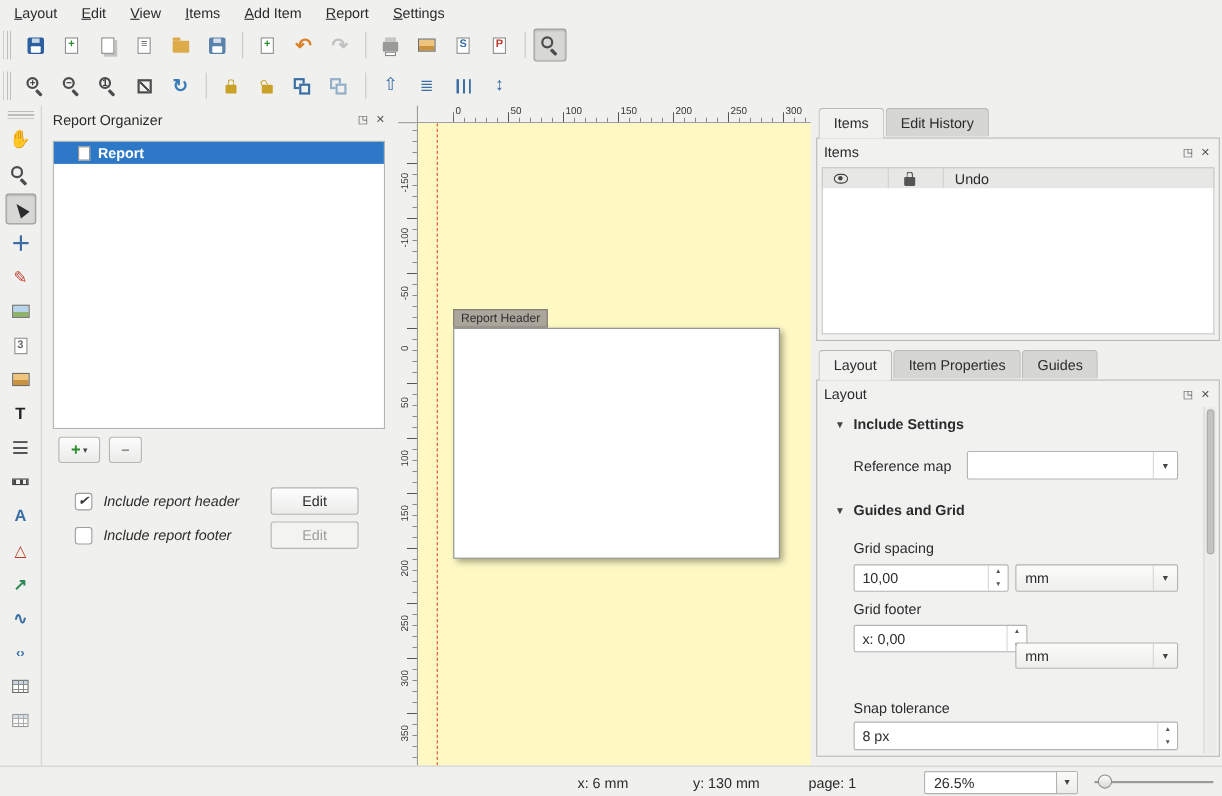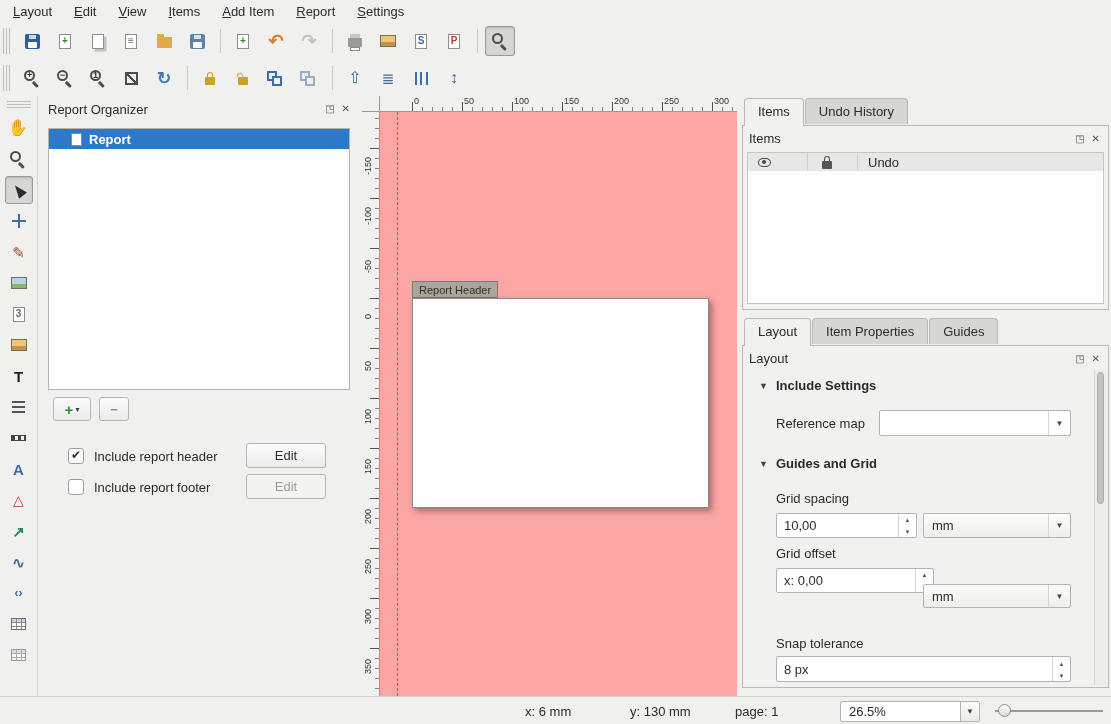--- a/index.html
+++ b/index.html
@@ -66,37 +66,37 @@
   .wbtn{cursor:default;}
   .tree{position:absolute;top:32px;left:8px;right:10px;height:262px;background:#fff;border:1px solid #b3b3b1;box-sizing:border-box;}
   .tree-row{height:20px;display:flex;align-items:center;gap:7px;padding-left:22px;background:#2e79c7;color:#fff;font-weight:bold;}
   .tree-ico{width:11px;height:13px;}
   .org-btns{position:absolute;top:301px;left:13px;display:flex;gap:8px;}
   .sbtn{height:22px;border:1px solid #b5b5b3;border-radius:3px;background:linear-gradient(#fcfcfc,#ebebea);display:flex;align-items:center;justify-content:center;}
   .sbtn.add{width:36px;gap:2px;}
   .sbtn.add .plus{color:#2a8f2a;font-weight:bold;font-size:15px;}
   .sbtn.add .caret{font-size:8px;color:#444;}
   .sbtn.rem{width:28px;color:#8a8a88;font-weight:bold;}
-  .cb-row{position:absolute;left:28px;display:flex;align-items:flex-end;gap:10px;}
+  .cb-row{position:absolute;left:28px;display:flex;align-items:flex-start;gap:10px;font-style:italic;}
   .cb{width:16px;height:16px;background:#fff;border:1px solid #9d9d9b;border-radius:3px;position:relative;flex:none;box-sizing:border-box;}
   .cb.checked::after{content:"✔";position:absolute;left:2px;top:-1px;font-size:12px;color:#333;}
   .btn{position:absolute;width:80px;height:25px;border:1px solid #b5b5b3;border-radius:3px;background:linear-gradient(#fdfdfd,#ececeb);font-family:inherit;font-size:13px;color:#2b2b2b;}
   .btn.disabled{color:#9d9d9b;background:#f3f3f2;}
   
   .canvas{position:absolute;left:362px;top:96px;width:375px;height:600px;background:#f0f0ef;}
   .ruler-corner{position:absolute;left:0;top:0;width:18px;height:16px;border-right:1px solid #9a9a98;border-bottom:1px solid #9a9a98;box-sizing:border-box;}
   .hruler{position:absolute;left:18px;top:0;right:0;height:16px;border-bottom:1px solid #9a9a98;box-sizing:border-box;
     background-image:repeating-linear-gradient(90deg,#555 0 1px,transparent 1px 50px),repeating-linear-gradient(90deg,#888 0 1px,transparent 1px 10px);
     background-size:100% 9px,100% 4px;background-repeat:no-repeat;background-position:32px 100%,32px 100%;}
   .hlab{position:absolute;top:0;font-size:9px;color:#333;}
   .vruler{position:absolute;left:0;top:16px;width:18px;bottom:0;border-right:1px solid #9a9a98;box-sizing:border-box;
     background-image:repeating-linear-gradient(180deg,#555 0 1px,transparent 1px 50px),repeating-linear-gradient(180deg,#888 0 1px,transparent 1px 10px);
     background-size:9px 100%,4px 100%;background-repeat:no-repeat;background-position:right 36px,right 6px;}
   .vlab{position:absolute;left:1px;width:13px;height:30px;font-size:9px;color:#333;writing-mode:vertical-rl;transform:rotate(180deg);text-align:center;}
-  .viewport{position:absolute;left:18px;top:16px;right:0;bottom:0;background:#fca5a5;overflow:hidden;}
+  .viewport{position:absolute;left:18px;top:16px;right:0;bottom:0;background:#fef9c3;overflow:hidden;}
   .redline{position:absolute;left:17px;top:0;bottom:0;width:0;border-left:1px dashed #dd4a3a;}
   .page{position:absolute;left:32px;top:186px;width:297px;height:210px;background:#fff;border:1px solid #8a8a88;box-sizing:border-box;box-shadow:3px 3px 6px rgba(0,0,0,.35);}
   .page-tag{position:absolute;left:32px;top:169px;height:17px;padding:0 6px;background:#aba59b;border:1px solid #7f7a72;box-sizing:border-box;font-size:11px;color:#2f2f2f;display:flex;align-items:center;}
   
   .rightside{position:absolute;left:740px;top:96px;width:371px;height:600px;}
   .tabs{position:absolute;display:flex;gap:1px;}
   .tabs1{left:4px;top:2px;}
   .tabs2{left:4px;top:222px;}
   .tab{padding:5px 13px;background:#d6d6d4;border:1px solid #b9b9b7;border-bottom:none;border-radius:4px 4px 0 0;color:#2b2b2b;position:relative;}
   .tab.active{background:#f1f1f0;padding-bottom:7px;margin-bottom:-2px;z-index:2;}
@@ -384,21 +384,21 @@
       <div class="redline"></div>
       <div class="page-tag">Report Header</div>
       <div class="page"></div>
     </div>
   </div>
 
   <div class="rightside">
     <div class="tabs tabs1">
 
     <span class="tab active">Items</span>
-        <span class="tab">Undo History</span>
+        <span class="tab">Edit History</span>
       </div>
     <div class="frame items-frame">
       <div class="frame-title">Items</div>
       <div class="win-btns">
         <span class="wbtn">◳</span>
         <span class="wbtn">✕</span>
       </div>
       <div class="items-header">
         <span class="col1">
             <span class="ic-eye"></span>
@@ -441,21 +441,21 @@
           <span class="val">10,00</span>
           <span class="uds">
             <span>▲</span>
             <span>▼</span>
           </span>
         </div>
         <div class="combo" style="left:180px;top:143px;width:148px;height:25px">
           <span class="val">mm</span>
           <span class="arr">▼</span>
         </div>
-        <div class="flabel" style="top:176px">Grid offset</div>
+        <div class="flabel" style="top:176px">Grid footer</div>
         <div class="spin" style="left:33px;top:198px;width:158px;height:25px">
           <span class="val">x: 0,00</span>
           <span class="uds">
             <span>▲</span>
             <span>▼</span>
           </span>
         </div>
         <div class="combo" style="left:180px;top:214px;width:148px;height:24px">
           <span class="val">mm</span>
           <span class="arr">▼</span>

